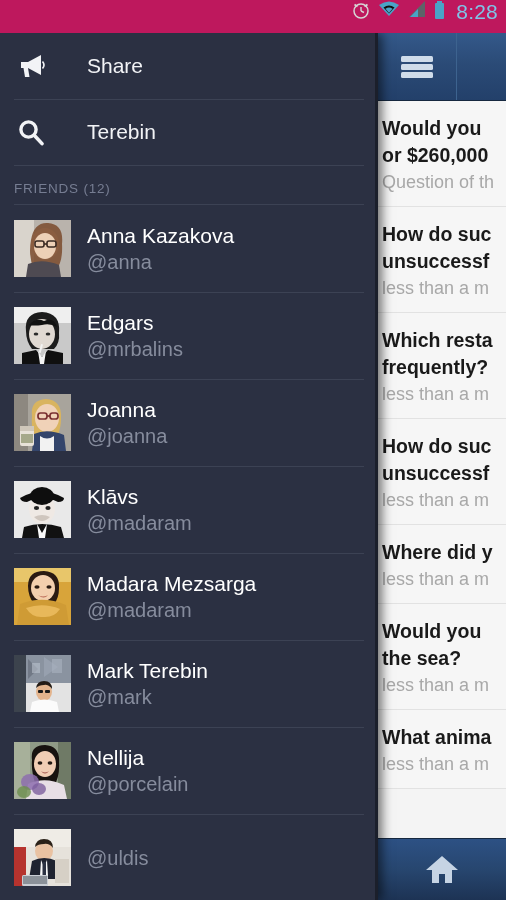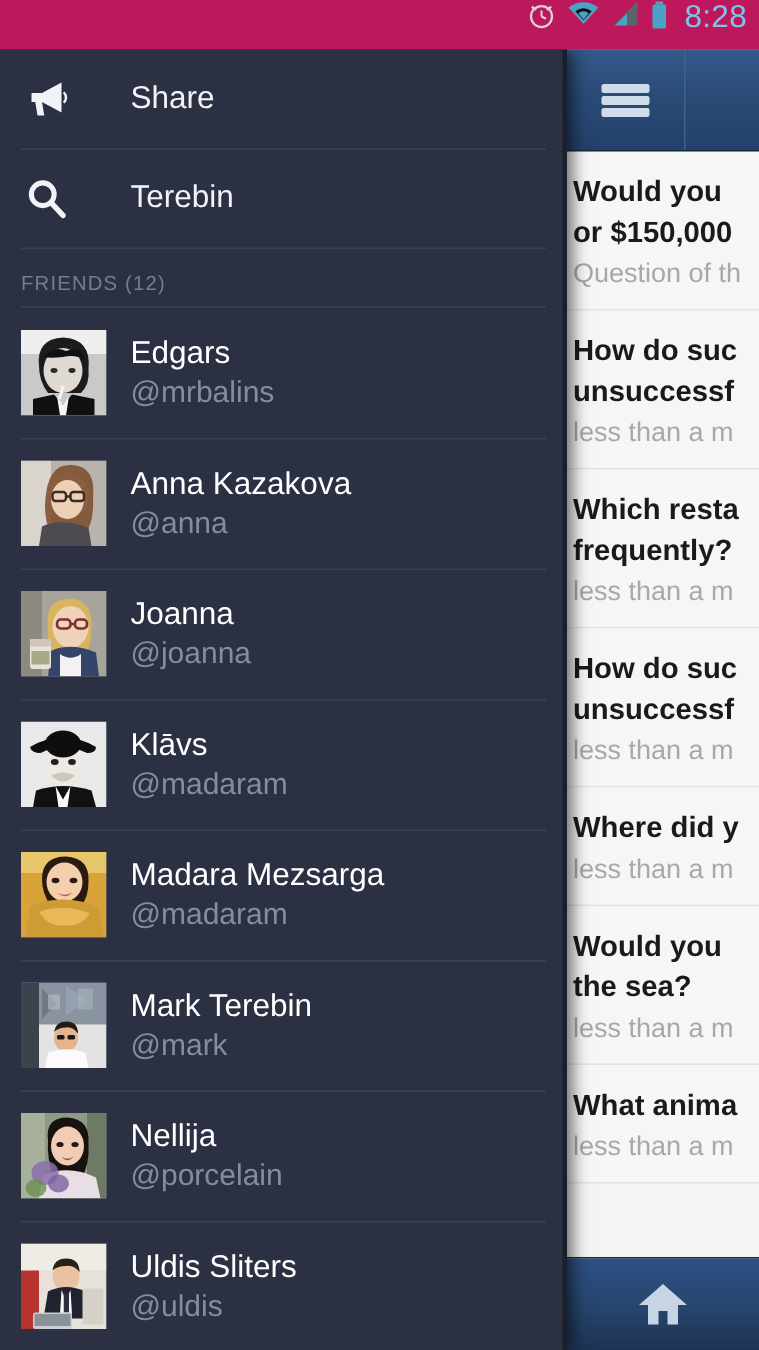--- a/index.html
+++ b/index.html
@@ -224,21 +224,21 @@
           <rect x="2" y="11" width="32" height="6" rx="1.5" fill="#cfdcea"></rect>
           <rect x="2" y="19" width="32" height="6" rx="1.5" fill="#cfdcea"></rect>
         </svg>
       </div>
     </div>
 
     <div id="content-list">
 
       <div class="q-item">
         <div class="q-title">Would you</div>
-        <div class="q-title">or $150,000</div>
+        <div class="q-title">or $260,000</div>
         <div class="q-sub">Question of th</div>
       </div>
 
       <div class="q-item">
         <div class="q-title">How do suc</div>
         <div class="q-title">unsuccessf</div>
         <div class="q-sub">less than a m</div>
       </div>
 
       <div class="q-item">
@@ -298,59 +298,59 @@
       <span class="nav-icon">
         <svg width="28" height="28" viewBox="0 0 28 28" aria-hidden="true">
           <circle cx="11.5" cy="11.5" r="7.6" stroke="#f2f3f6" stroke-width="3.4" fill="none"></circle>
           <line x1="17.2" y1="17.2" x2="25" y2="25.6" stroke="#f2f3f6" stroke-width="3.6" stroke-linecap="round"></line>
         </svg>
       </span>
       <span class="nav-label">Terebin</span>
     </div>
 
     <div id="friends-header">FRIENDS (12)</div>
+
+    <div class="friend-row">
+      <span class="avatar">
+        <svg width="57" height="57" viewBox="0 0 57 57" aria-hidden="true">
+          <rect width="57" height="57" fill="#b9b3ac"></rect>
+          <rect x="0" y="0" width="20" height="57" fill="#d9d4cc"></rect>
+          <ellipse cx="31" cy="24" rx="14" ry="16" fill="#e8cbb3"></ellipse>
+          <path d="M17 20 Q20 2 34 3 Q50 4 48 24 Q49 42 42 50 L20 50 Q14 36 17 20Z" fill="#7a4a2c" opacity="0.85"></path>
+          <ellipse cx="31" cy="26" rx="11" ry="13" fill="#edd0b6"></ellipse>
+          <rect x="21" y="21" width="9" height="6" rx="2" fill="none" stroke="#3a2a22" stroke-width="1.6"></rect>
+          <rect x="33" y="21" width="9" height="6" rx="2" fill="none" stroke="#3a2a22" stroke-width="1.6"></rect>
+          <line x1="30" y1="24" x2="33" y2="24" stroke="#3a2a22" stroke-width="1.6"></line>
+          <path d="M14 44 Q28 38 45 45 L47 57 L12 57 Z" fill="#4e4a52"></path>
+        </svg>
+      </span>
+      <span class="friend-text">
+        <span class="friend-name">Anna Kazakova</span>
+        <span class="friend-handle">@anna</span>
+      </span>
+    </div>
 
     <div class="friend-row">
       <span class="avatar">
         <svg width="57" height="57" viewBox="0 0 57 57" aria-hidden="true">
           <rect width="57" height="57" fill="#c9c9c9"></rect>
           <rect x="0" y="0" width="57" height="16" fill="#efefef"></rect>
           <path d="M12 24 Q10 6 28 5 Q47 6 45 26 Q46 36 40 42 L18 42 Q12 34 12 24Z" fill="#1c1c1c"></path>
           <ellipse cx="28" cy="27" rx="13" ry="15" fill="#e0d9d2"></ellipse>
           <path d="M15 18 Q22 10 30 14 Q40 10 43 20 Q36 16 28 18 Q20 19 15 18Z" fill="#111"></path>
           <ellipse cx="22" cy="27" rx="2.3" ry="1.6" fill="#2a2a2a"></ellipse>
           <ellipse cx="34" cy="27" rx="2.3" ry="1.6" fill="#2a2a2a"></ellipse>
           <rect x="26" y="37" width="2" height="9" fill="#f2f2f2" transform="rotate(15 27 41)"></rect>
           <path d="M8 46 L22 43 L28 50 L34 43 L49 46 L49 57 L8 57 Z" fill="#101010"></path>
           <path d="M24 44 L28 50 L32 44 L30 57 L26 57 Z" fill="#f4f4f4"></path>
         </svg>
       </span>
       <span class="friend-text">
         <span class="friend-name">Edgars</span>
         <span class="friend-handle">@mrbalins</span>
-      </span>
-    </div>
-
-    <div class="friend-row">
-      <span class="avatar">
-        <svg width="57" height="57" viewBox="0 0 57 57" aria-hidden="true">
-          <rect width="57" height="57" fill="#b9b3ac"></rect>
-          <rect x="0" y="0" width="20" height="57" fill="#d9d4cc"></rect>
-          <ellipse cx="31" cy="24" rx="14" ry="16" fill="#e8cbb3"></ellipse>
-          <path d="M17 20 Q20 2 34 3 Q50 4 48 24 Q49 42 42 50 L20 50 Q14 36 17 20Z" fill="#7a4a2c" opacity="0.85"></path>
-          <ellipse cx="31" cy="26" rx="11" ry="13" fill="#edd0b6"></ellipse>
-          <rect x="21" y="21" width="9" height="6" rx="2" fill="none" stroke="#3a2a22" stroke-width="1.6"></rect>
-          <rect x="33" y="21" width="9" height="6" rx="2" fill="none" stroke="#3a2a22" stroke-width="1.6"></rect>
-          <line x1="30" y1="24" x2="33" y2="24" stroke="#3a2a22" stroke-width="1.6"></line>
-          <path d="M14 44 Q28 38 45 45 L47 57 L12 57 Z" fill="#4e4a52"></path>
-        </svg>
-      </span>
-      <span class="friend-text">
-        <span class="friend-name">Anna Kazakova</span>
-        <span class="friend-handle">@anna</span>
       </span>
     </div>
 
     <div class="friend-row">
       <span class="avatar">
         <svg width="57" height="57" viewBox="0 0 57 57" aria-hidden="true">
           <rect width="57" height="57" fill="#a8a49c"></rect>
           <rect x="0" y="0" width="14" height="57" fill="#8d8880"></rect>
           <path d="M18 22 Q16 6 32 5 Q48 6 47 24 Q47 34 44 40 L20 40 Q17 32 18 22Z" fill="#d9b45f"></path>
           <ellipse cx="33" cy="24" rx="12" ry="14" fill="#f0d2b8"></ellipse>
@@ -468,21 +468,20 @@
           <path d="M21 18 Q22 10 30 10 Q39 10 39 19 Q35 14 30 15 Q24 15 21 18Z" fill="#2a2118"></path>
           <path d="M18 32 Q30 26 43 32 L46 50 L15 50 Z" fill="#1f2330"></path>
           <path d="M27 31 L30 38 L33 31 L34 47 L26 47 Z" fill="#f7f7f7"></path>
           <rect x="28.5" y="33" width="3.5" height="13" fill="#2b3142"></rect>
           <rect x="8" y="46" width="26" height="11" rx="1.5" fill="#c9cdd4"></rect>
           <rect x="9" y="47" width="24" height="8" fill="#8b9199"></rect>
           <rect x="41" y="30" width="14" height="24" fill="#d6d0c6"></rect>
         </svg>
       </span>
       <span class="friend-text">
-        <span class="friend-name">Uldis Sliters</span>
         <span class="friend-handle">@uldis</span>
       </span>
     </div>
 
     <div class="drawer-edge"></div>
   </div>
 
   <div id="statusbar">
     <span class="sb-icon">
       <svg width="20" height="20" viewBox="0 0 20 20" aria-hidden="true">

